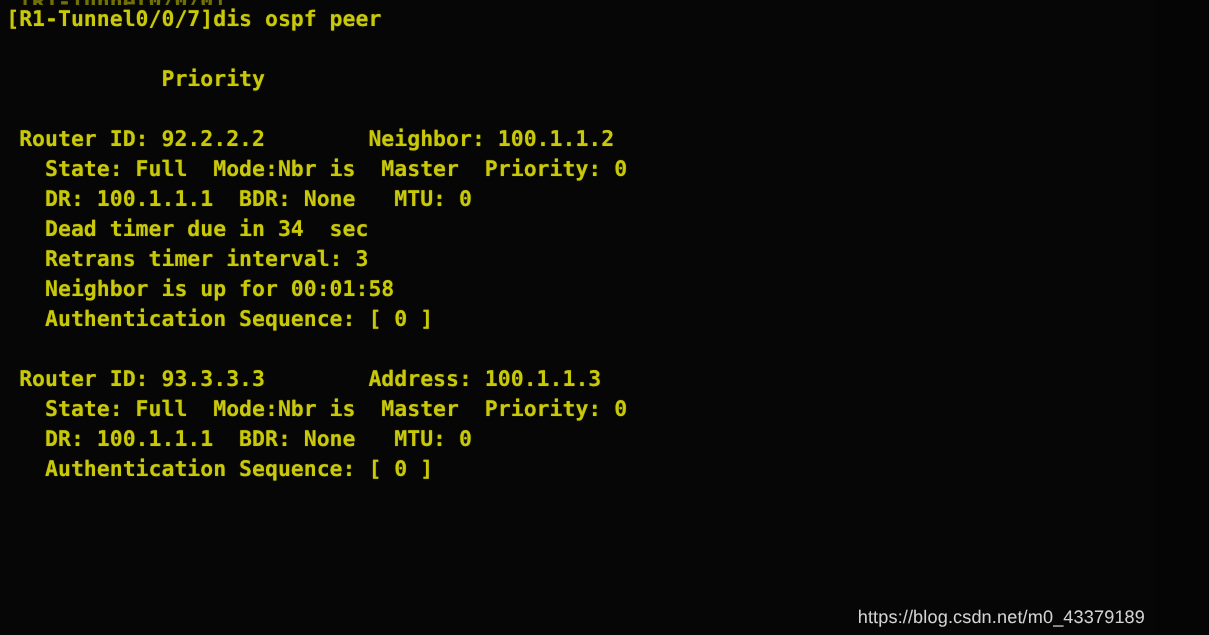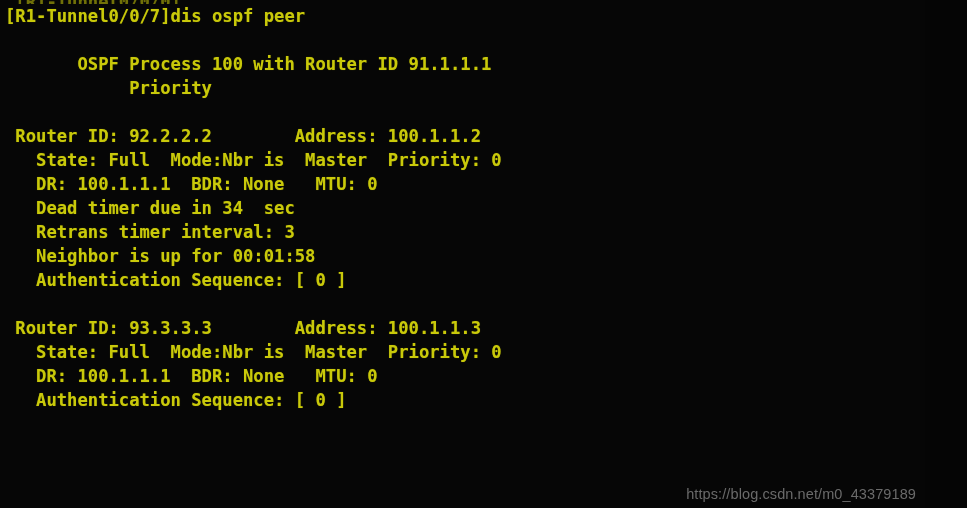--- a/index.html
+++ b/index.html
@@ -45,47 +45,46 @@
     line-height: 4px;
     overflow: hidden;
     opacity: 0.55;
   }
   #watermark {
     position: absolute;
     right: 9px;
     bottom: 6px;
     font-family: "Liberation Sans", sans-serif;
     font-size: 14.5px;
-    color: #737373;
+    color: #e5e5e5;
     letter-spacing: 0.1px;
     white-space: pre;
     opacity: 0.92;
   }
 </style>
 </head>
 <body>
 
 <div id="screen">
 
   <div id="terminal">
 
     <div class="line clipped"> [R1-Tunnel0/0/0]</div>
 
     <div class="line">[R1-Tunnel0/0/7]dis ospf peer</div>
 
     <div class="line blank"></div>
 
-    <div class="line">       OSPF Process 100 with Router ID 91.1.1.1</div>
 
     <div class="line">            Priority</div>
 
     <div class="line blank"></div>
 
 
-    <div class="line"> Router ID: 92.2.2.2        Address: 100.1.1.2</div>
+    <div class="line"> Router ID: 92.2.2.2        Neighbor: 100.1.1.2</div>
     <div class="line">   State: Full  Mode:Nbr is  Master  Priority: 0</div>
     <div class="line">   DR: 100.1.1.1  BDR: None   MTU: 0</div>
     <div class="line">   Dead timer due in 34  sec</div>
     <div class="line">   Retrans timer interval: 3</div>
     <div class="line">   Neighbor is up for 00:01:58</div>
     <div class="line">   Authentication Sequence: [ 0 ]</div>
 
     <div class="line blank"></div>
 
     <div class="line"> Router ID: 93.3.3.3        Address: 100.1.1.3</div>

